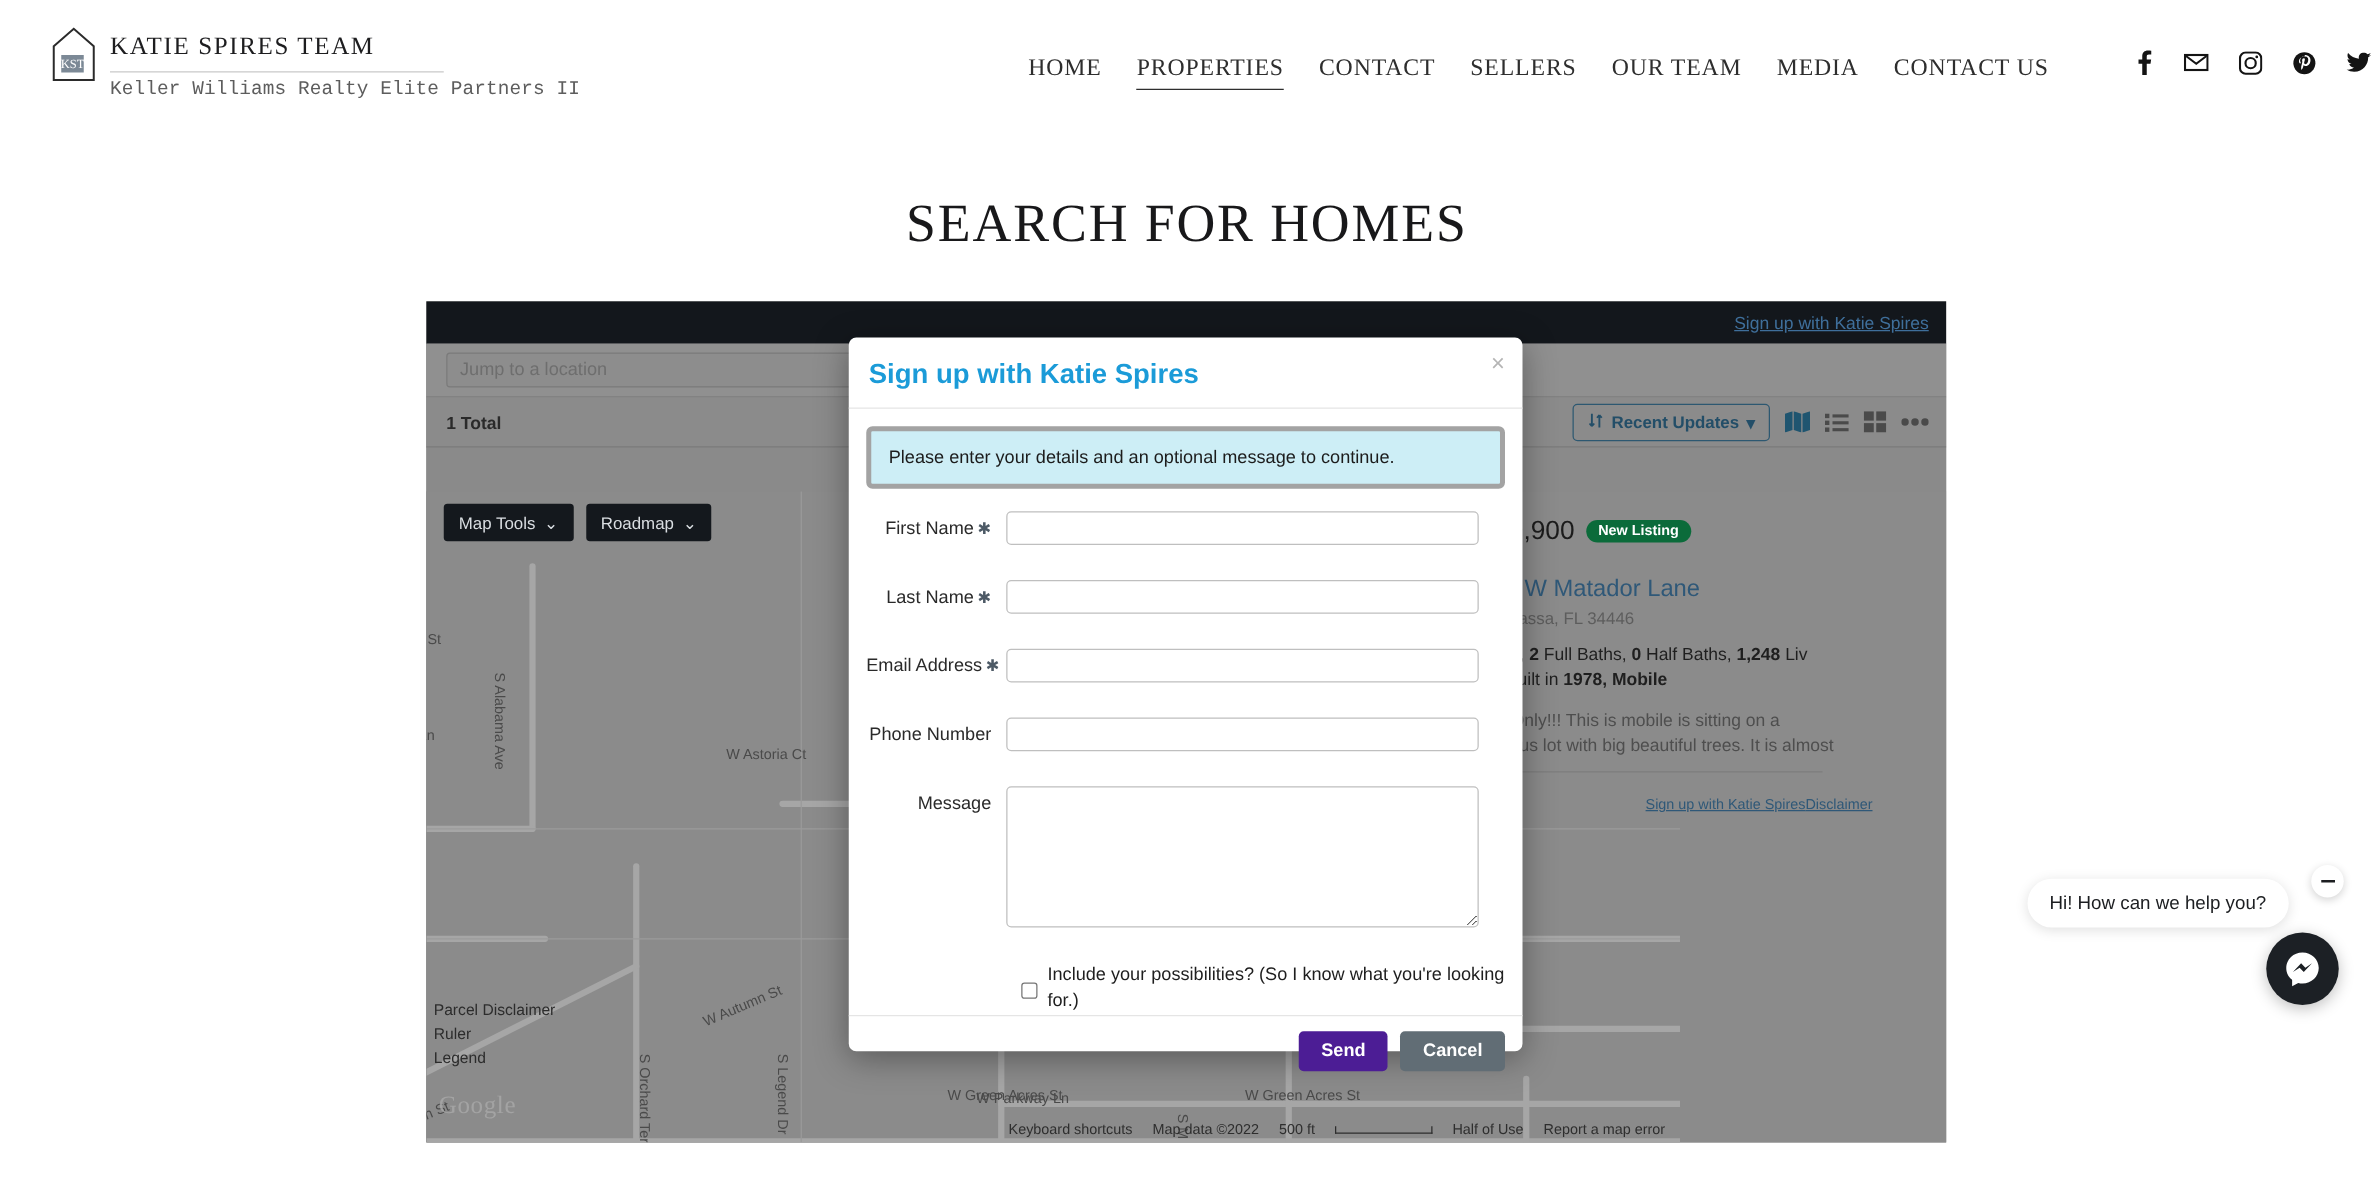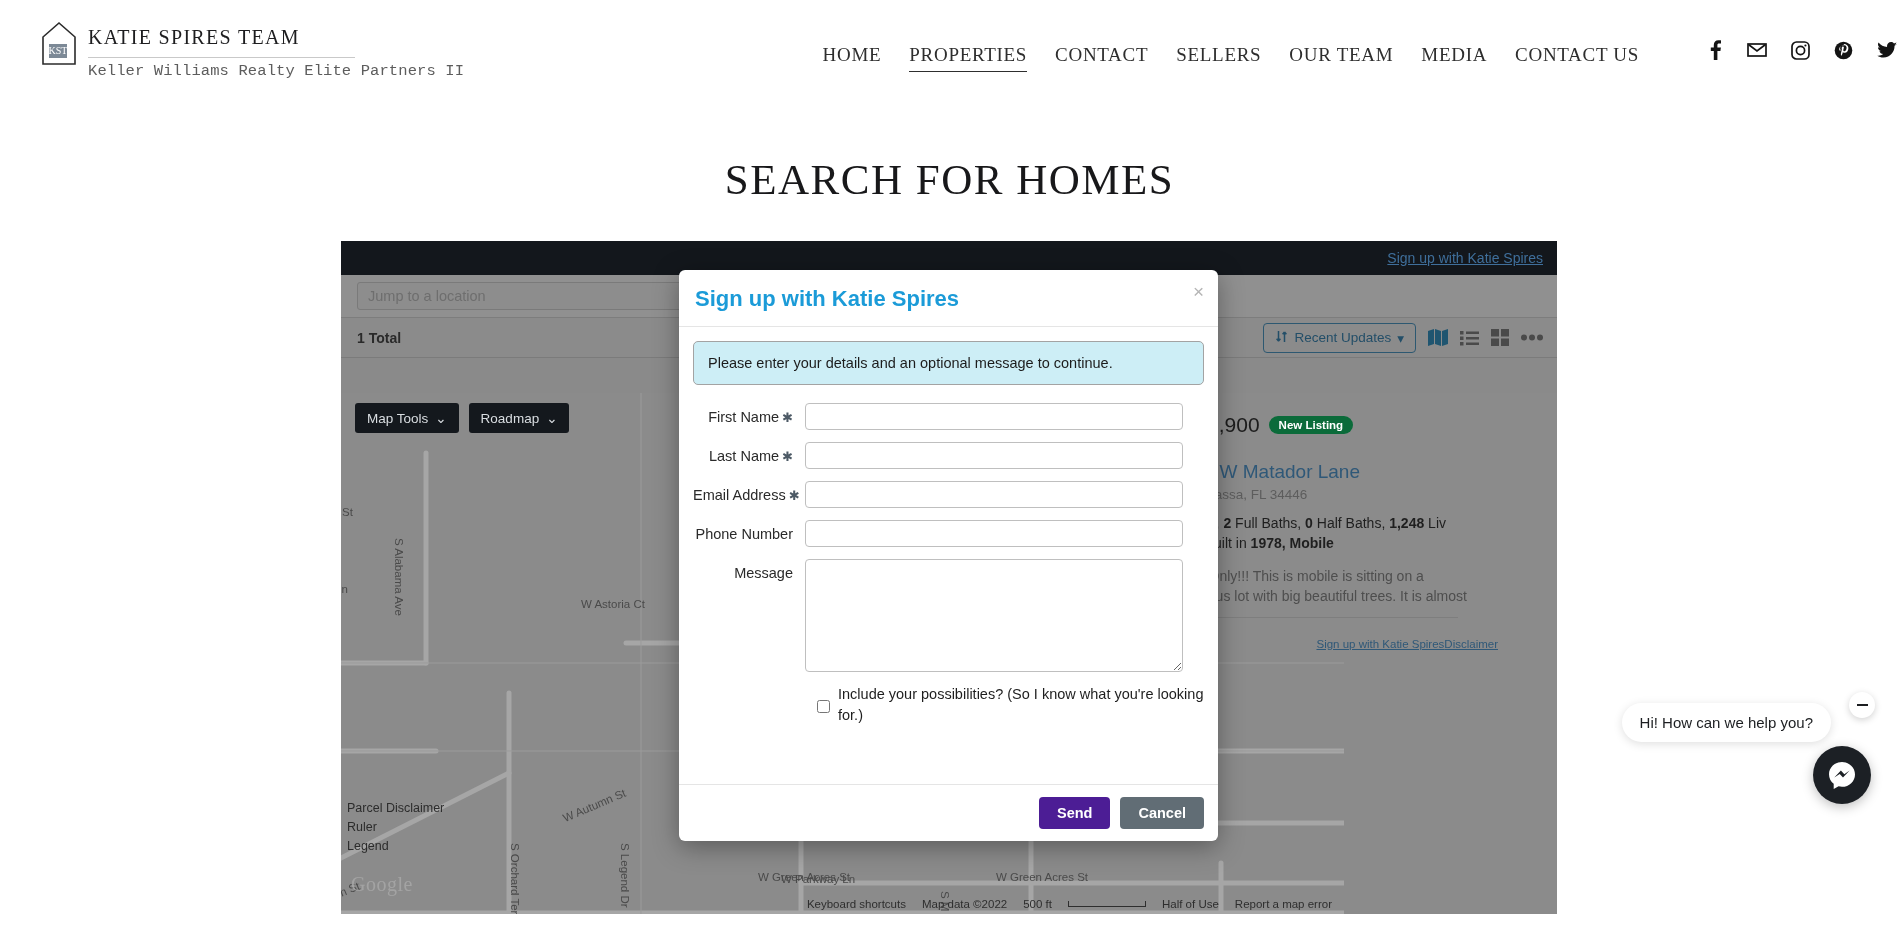--- a/index.html
+++ b/index.html
@@ -85,21 +85,21 @@
     border-bottom: 1px solid #7b7b7b; display: flex; align-items: center; padding: 0 16px;
   }
   .count-label { font-size: 14px; font-weight: bold; color: #2a2a2a; }
 
   .sort-cluster {
     position: absolute; right: 14px; top: 50%; transform: translateY(-50%);
     display: flex; align-items: center; gap: 12px;
   }
   .sort-btn {
     border: 1px solid #2d5871; border-radius: 4px; background: transparent;
-    color: #234e68; font-size: 13.5px; font-weight: normal;
+    color: #234e68; font-size: 13.5px; font-weight: bold;
     padding: 6px 11px; display: flex; align-items: center; gap: 6px; cursor: pointer;
     font-family: "Liberation Sans", sans-serif;
   }
   .viewicon { cursor: pointer; display: flex; }
 
   
   .map-pane {
     position: absolute; left: 0; top: 118px; width: 1003px; height: 521px;
     background: #8b8b8b; overflow: hidden;
   }
@@ -178,24 +178,24 @@
     border-bottom: 1px solid #e5e5e5;
   }
   .modal-title { font-size: 22px; font-weight: bold; color: #1b9bd8; }
   .modal-close {
     position: absolute; right: 14px; top: 12px; font-size: 19px;
     color: #b5b5b5; cursor: pointer; line-height: 1; background: none; border: none;
     font-family: "Liberation Sans", sans-serif;
   }
   .modal-body { padding: 14px 14px 0 14px; flex: 1; }
   .alert-box {
-    background: #cdeef6; border: 1px solid #a3a3a3; border-radius: 5px;
+    background: #cdeef6; border: 4px solid #a3a3a3; border-radius: 5px;
     padding: 13px 14px; font-size: 14.5px; color: #1c1c1c; margin-bottom: 18px;
   }
-  .frow { display: flex; align-items: flex-start; margin-bottom: 12px; }
+  .frow { display: flex; align-items: flex-start; margin-bottom: 28px; }
   .flabel {
     width: 112px; text-align: right; padding-right: 12px; padding-top: 6px;
     font-size: 14.5px; color: #2a2a2a; white-space: nowrap;
   }
   .req { color: #4d5a66; font-size: 13px; margin-left: 3px; }
   .finput {
     width: 378px; height: 27px; border: 1px solid #bfbfbf; border-radius: 4px;
     outline: none; font-size: 14px; padding: 0 8px;
     font-family: "Liberation Sans", sans-serif; background: #fff;
   }

